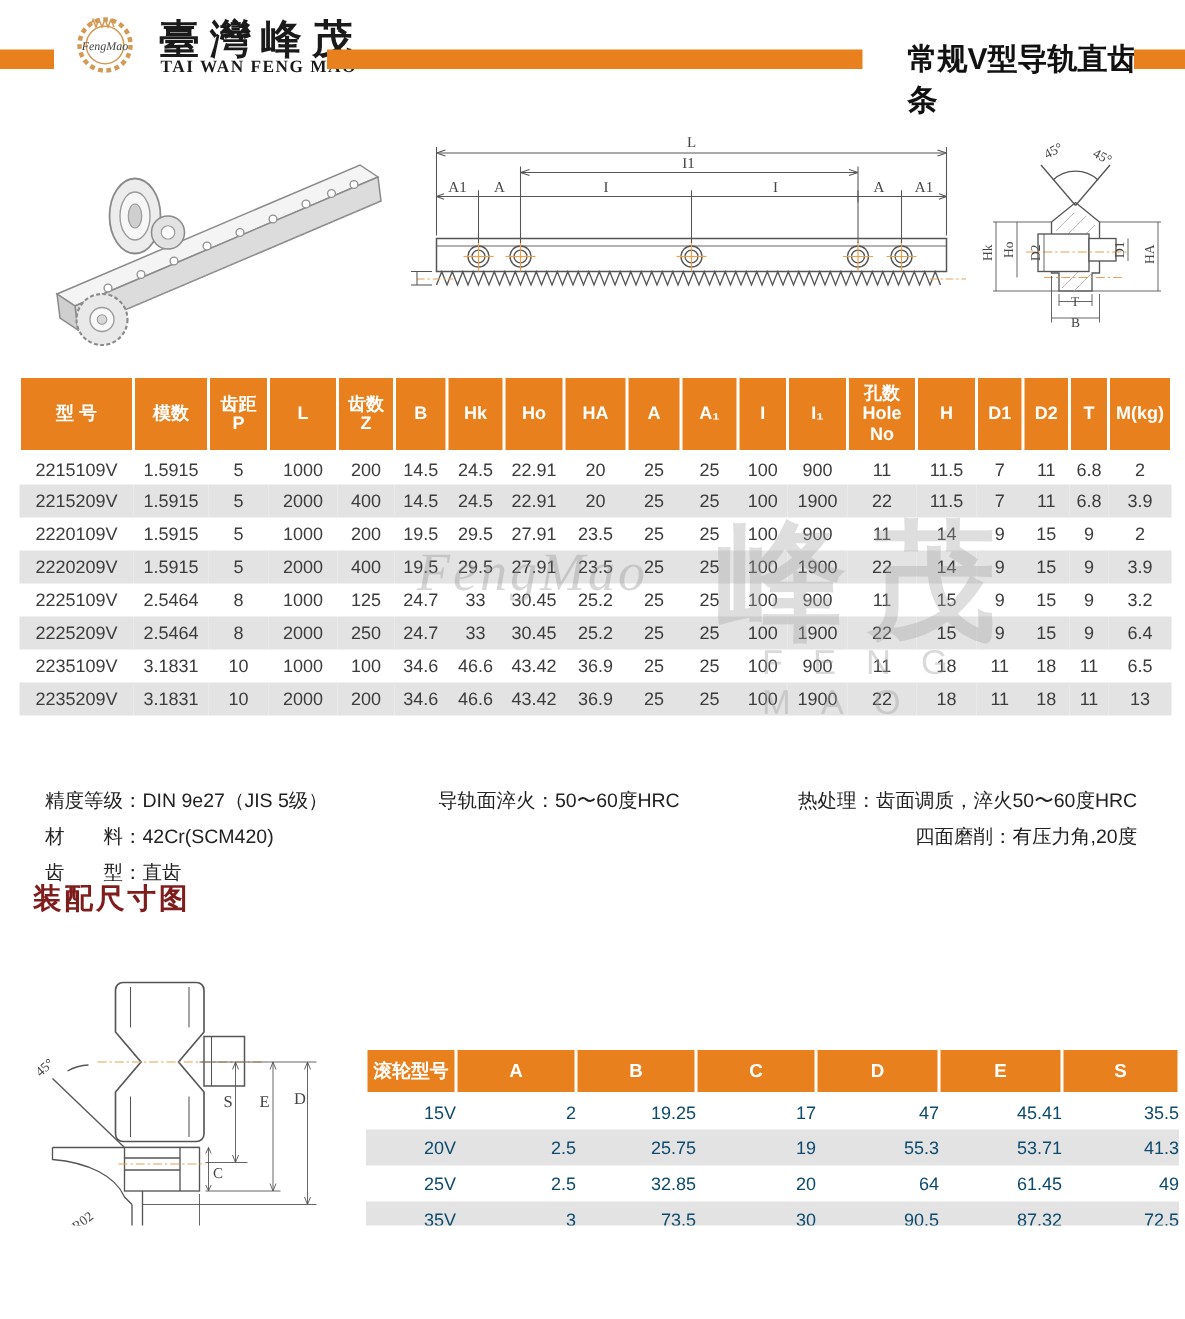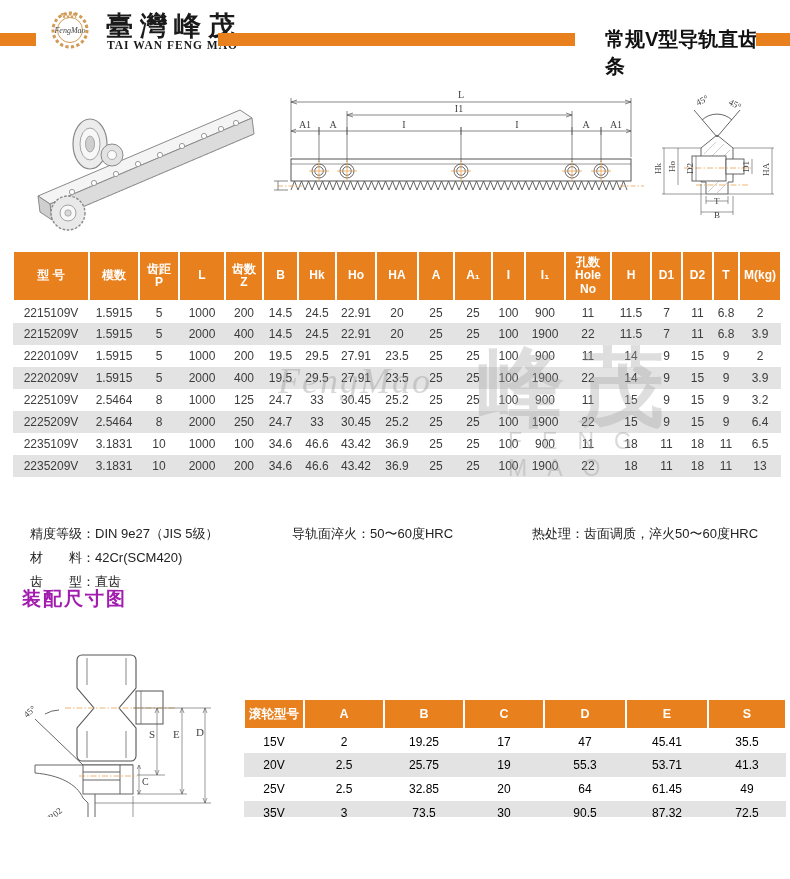--- a/index.html
+++ b/index.html
@@ -26,35 +26,35 @@
   table { border-collapse:collapse; table-layout:fixed; }
   .main-table { position:absolute; left:12px; top:250px; width:768px; z-index:2; }
   .main-table th, .roller-table th {
     background:#e8811d; color:#fff; font-weight:bold; font-size:12px;
     border:2px solid #fff; white-space:pre-line; line-height:1.12; padding:4px 0; text-align:center;
   }
   .main-table td { font-size:12px; color:#3c3c3c; text-align:center; height:22px; }
   .main-table tbody tr:nth-child(even), .roller-table tbody tr:nth-child(even) { background:#e3e3e3; }
   .roller-table { position:absolute; left:243px; top:698px; width:542px; z-index:2; }
   .roller-table th { font-size:12.5px; padding:7px 0; }
-  .roller-table td { font-size:12px; color:#000000; text-align:center; height:24px; }
+  .roller-table td { font-size:12px; color:#0c4a6e; text-align:right; height:24px; }
 
   
   .watermark { position:absolute; left:0; top:0; width:790px; height:879px; pointer-events:none; z-index:5; }
   .wm-script { position:absolute; left:278px; top:360px; font-family:"Liberation Serif", serif; font-style:italic; font-size:36px; color:rgba(150,150,150,.38); letter-spacing:2px; }
   .wm-cn { position:absolute; left:478px; top:330px; font-size:86px; font-weight:bold; color:rgba(160,160,160,.35); letter-spacing:14px; }
   .wm-en { position:absolute; left:508px; top:428px; font-size:23px; color:rgba(160,160,160,.4); letter-spacing:20px; }
 
   
   .specs { position:absolute; top:522px; font-size:13px; color:#222; line-height:24px; z-index:2; }
   .specs-c1 { left:30px; }
   .specs-c2 { left:292px; }
   .specs-c3 { left:532px;text-align:right; }
 
-  .assembly-title { position:absolute; left:22px; top:586px; font-size:19px; font-weight:bold; color:#a21caf; letter-spacing:2px; }
+  .assembly-title { position:absolute; left:22px; top:586px; font-size:19px; font-weight:bold; color:#7f1d1d; letter-spacing:2px; }
 </style>
 </head>
 <body>
 
 <div class="page">
 
   <div class="hdr-accent-left"></div>
   <div class="logo-wrap">
     <svg width="52" height="48" viewBox="0 0 52 48">
       <circle cx="24" cy="24" r="17" fill="none" stroke="#d29a54" stroke-width="3" stroke-dasharray="3.2,2.4"></circle>
@@ -441,20 +441,21 @@
   <div class="specs specs-c1">
     <div>精度等级：DIN 9e27（JIS 5级）</div>
     <div>材　　料：42Cr(SCM420)</div>
     <div>齿　　型：直齿</div>
   </div>
   <div class="specs specs-c2">
     <div>导轨面淬火：50〜60度HRC</div>
   </div>
   <div class="specs specs-c3">
     <div>热处理：齿面调质，淬火50〜60度HRC</div>
+    <div>四面磨削：有压力角,20度</div>
   </div>
 
   <div class="assembly-title">装配尺寸图</div>
 
   <div class="asm-draw">
     <svg width="215" height="255" viewBox="0 0 215 255">
       <path d="M57,33 h49 a5,5 0 0 1 5,5 v28 l-17,20 17,20 v28 a5,5 0 0 1 -5,5 h-49 a5,5 0 0 1 -5,-5 v-28 l17,-20 -17,-20 v-28 a5,5 0 0 1 5,-5 z" fill="#fff" stroke="#555" stroke-width="1.1"></path>
       <g stroke="#555" stroke-width="0.7">
         <line x1="62" y1="36" x2="62" y2="63"></line>
           <line x1="62" y1="109" x2="62" y2="136"></line>

